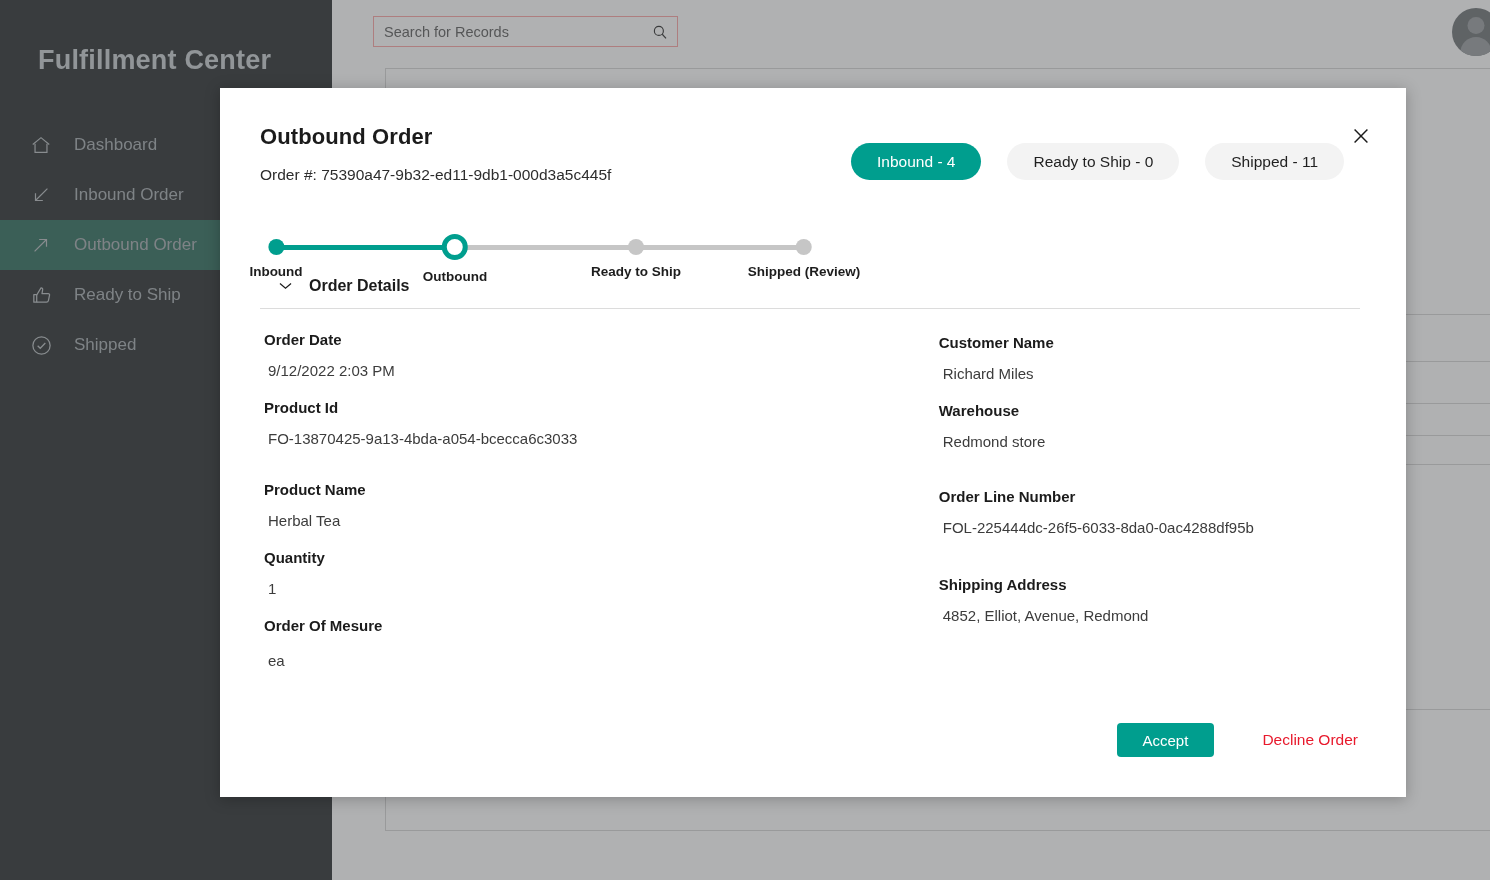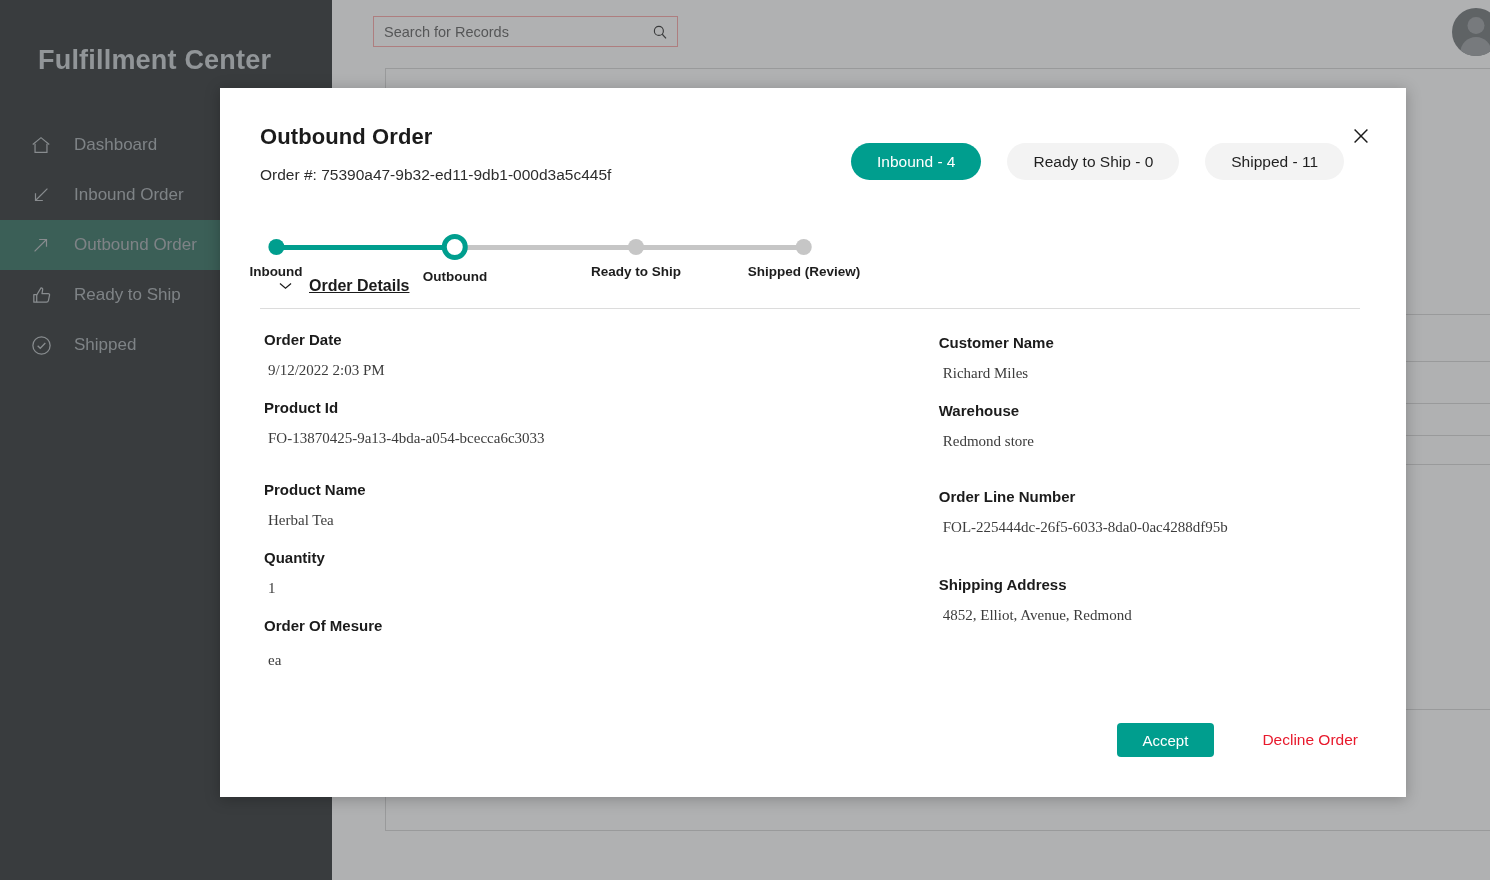--- a/index.html
+++ b/index.html
@@ -327,21 +327,20 @@
   .chevron {
     color: #1b1b1b;
     display: flex;
     align-items: center;
   }
 
   .details-title {
     font-size: 16px;
     font-weight: 700;
     color: #1b1b1b;
-    text-decoration: underline;
   }
 
   .divider {
     margin-top: 13px;
     height: 1px;
     background: #dcdcdc;
     width: 1100px;
   }
 
   .fields {
@@ -359,21 +358,20 @@
     font-weight: 700;
     color: #1b1b1b;
     padding: 8px 0 0 0;
   }
 
   .field-value {
     font-size: 15px;
     color: #3c3c3c;
     padding: 14px 0 10px 4px;
     font-weight: 400;
-    font-family: Liberation Serif, serif;
   }
 
   .actions {
     position: absolute;
     right: 48px;
     bottom: 40px;
     display: flex;
     align-items: center;
     gap: 48px;
   }

